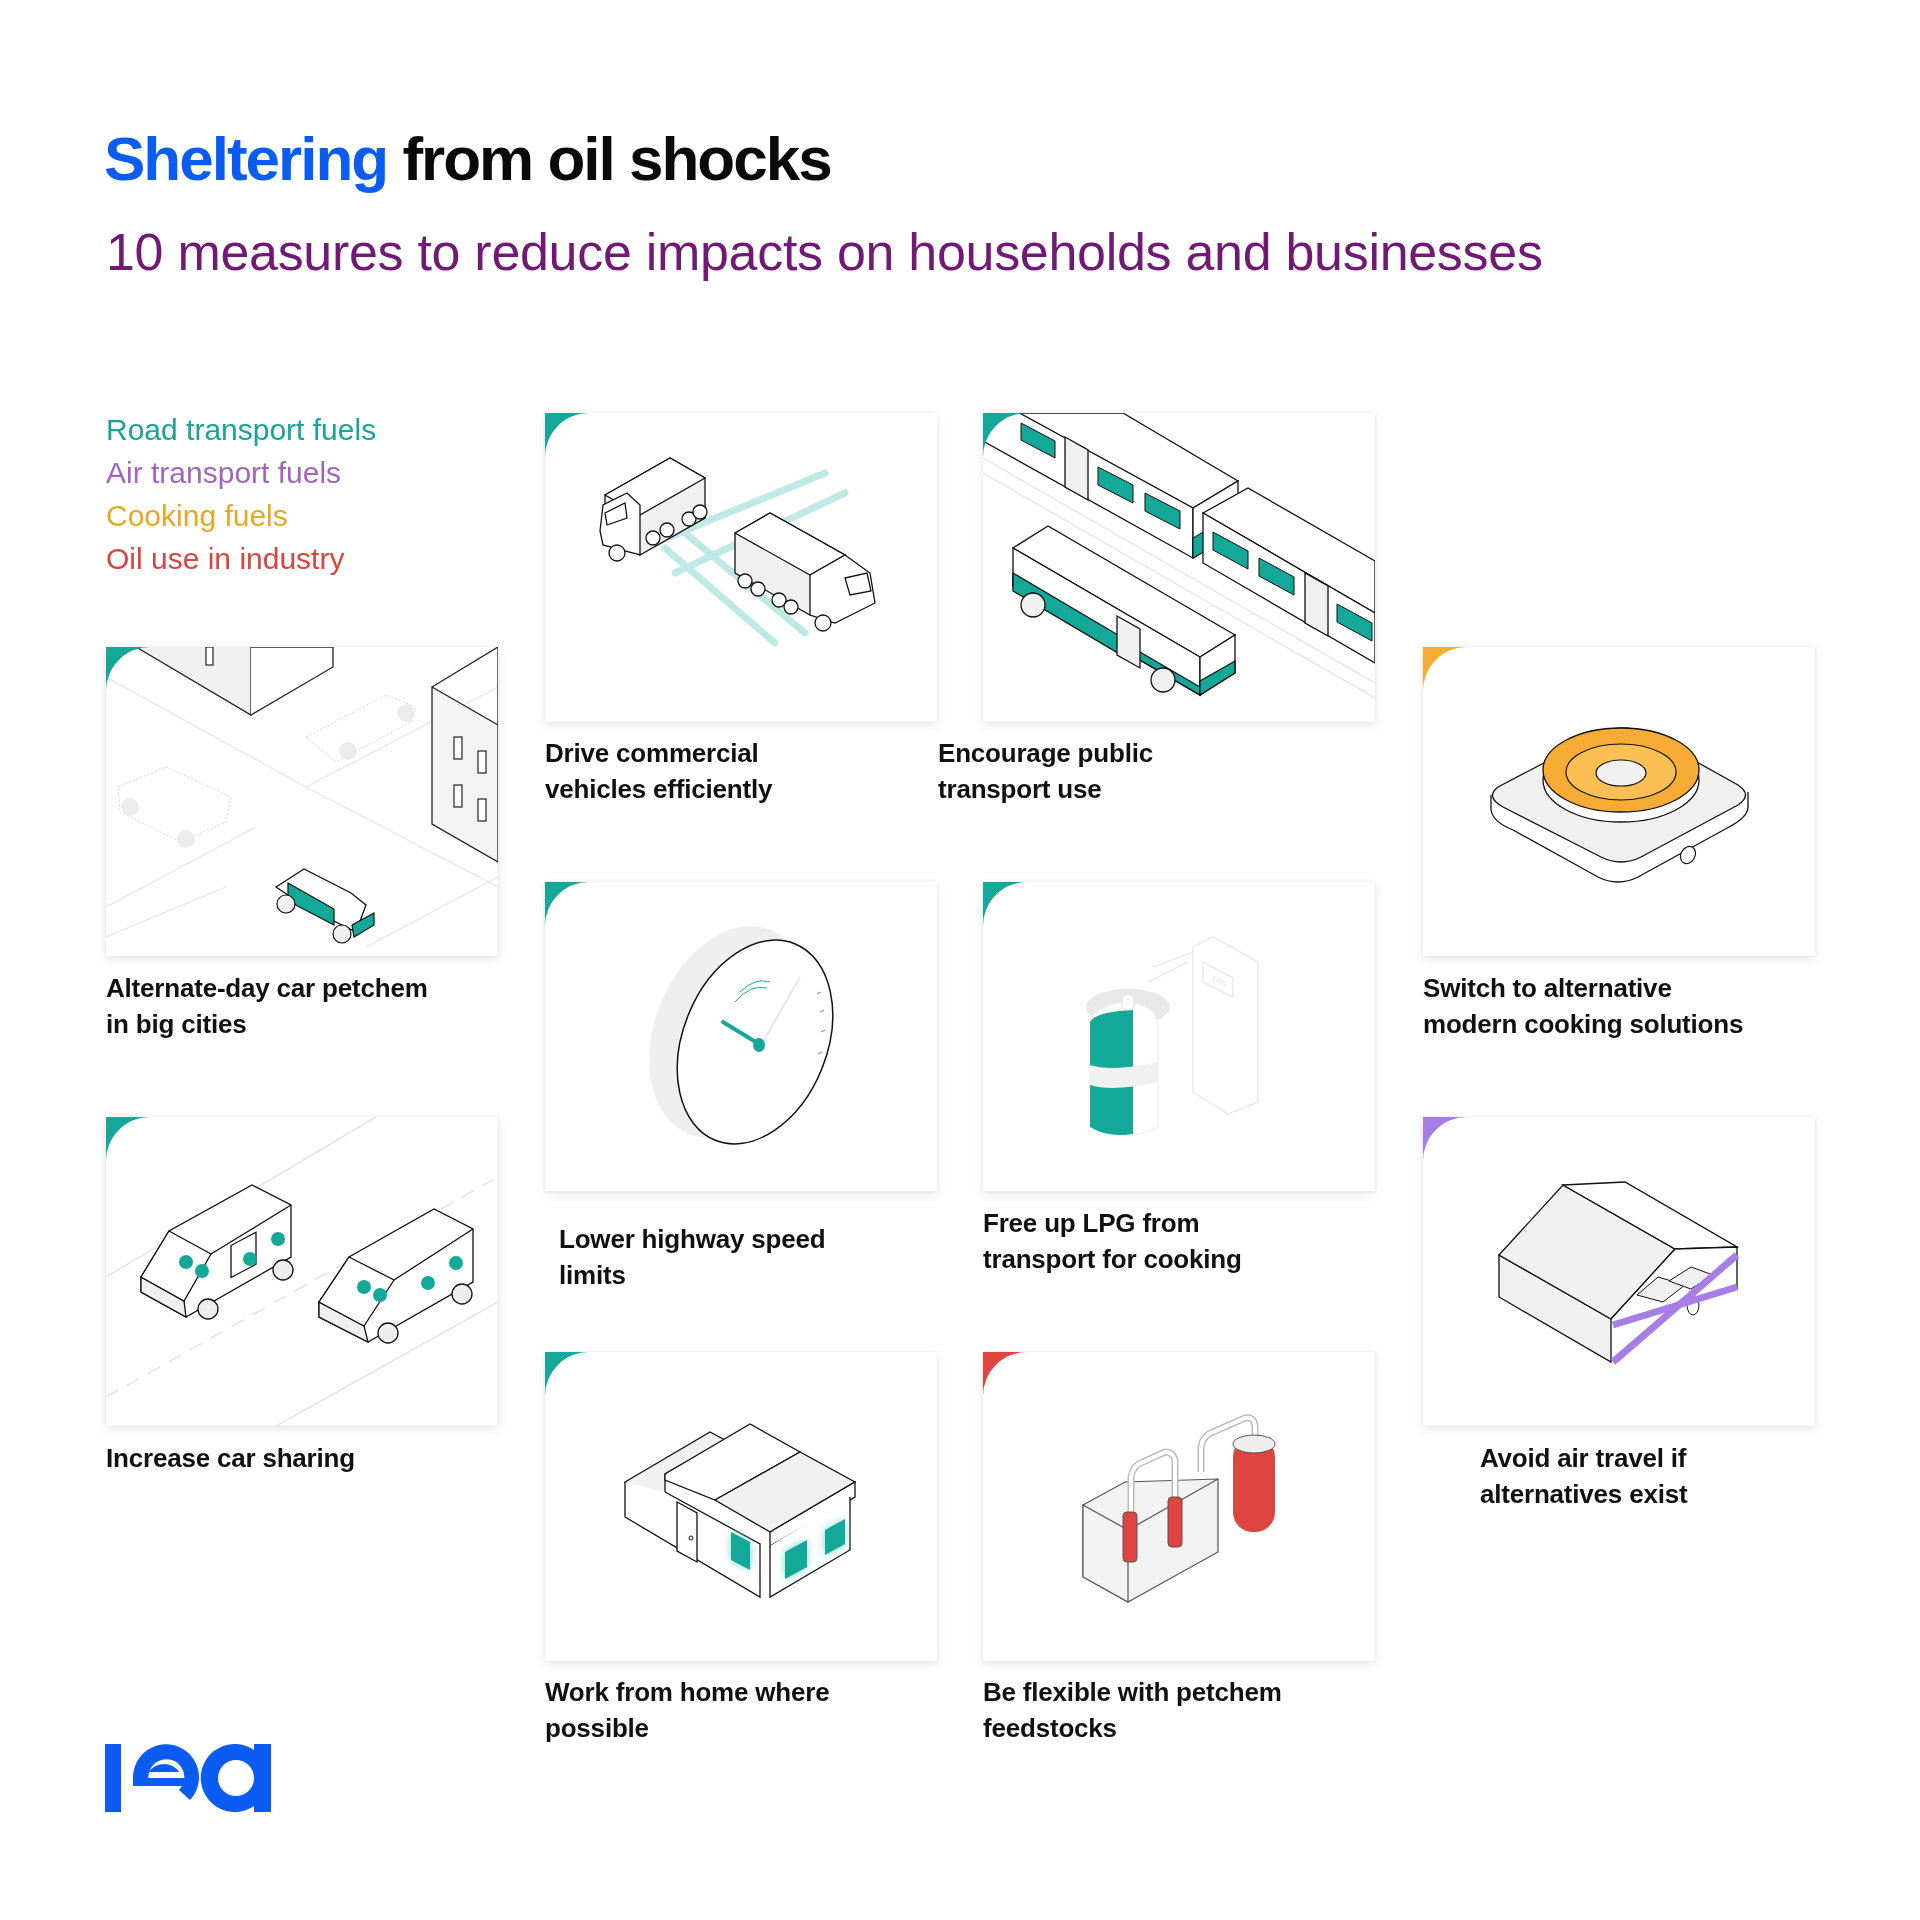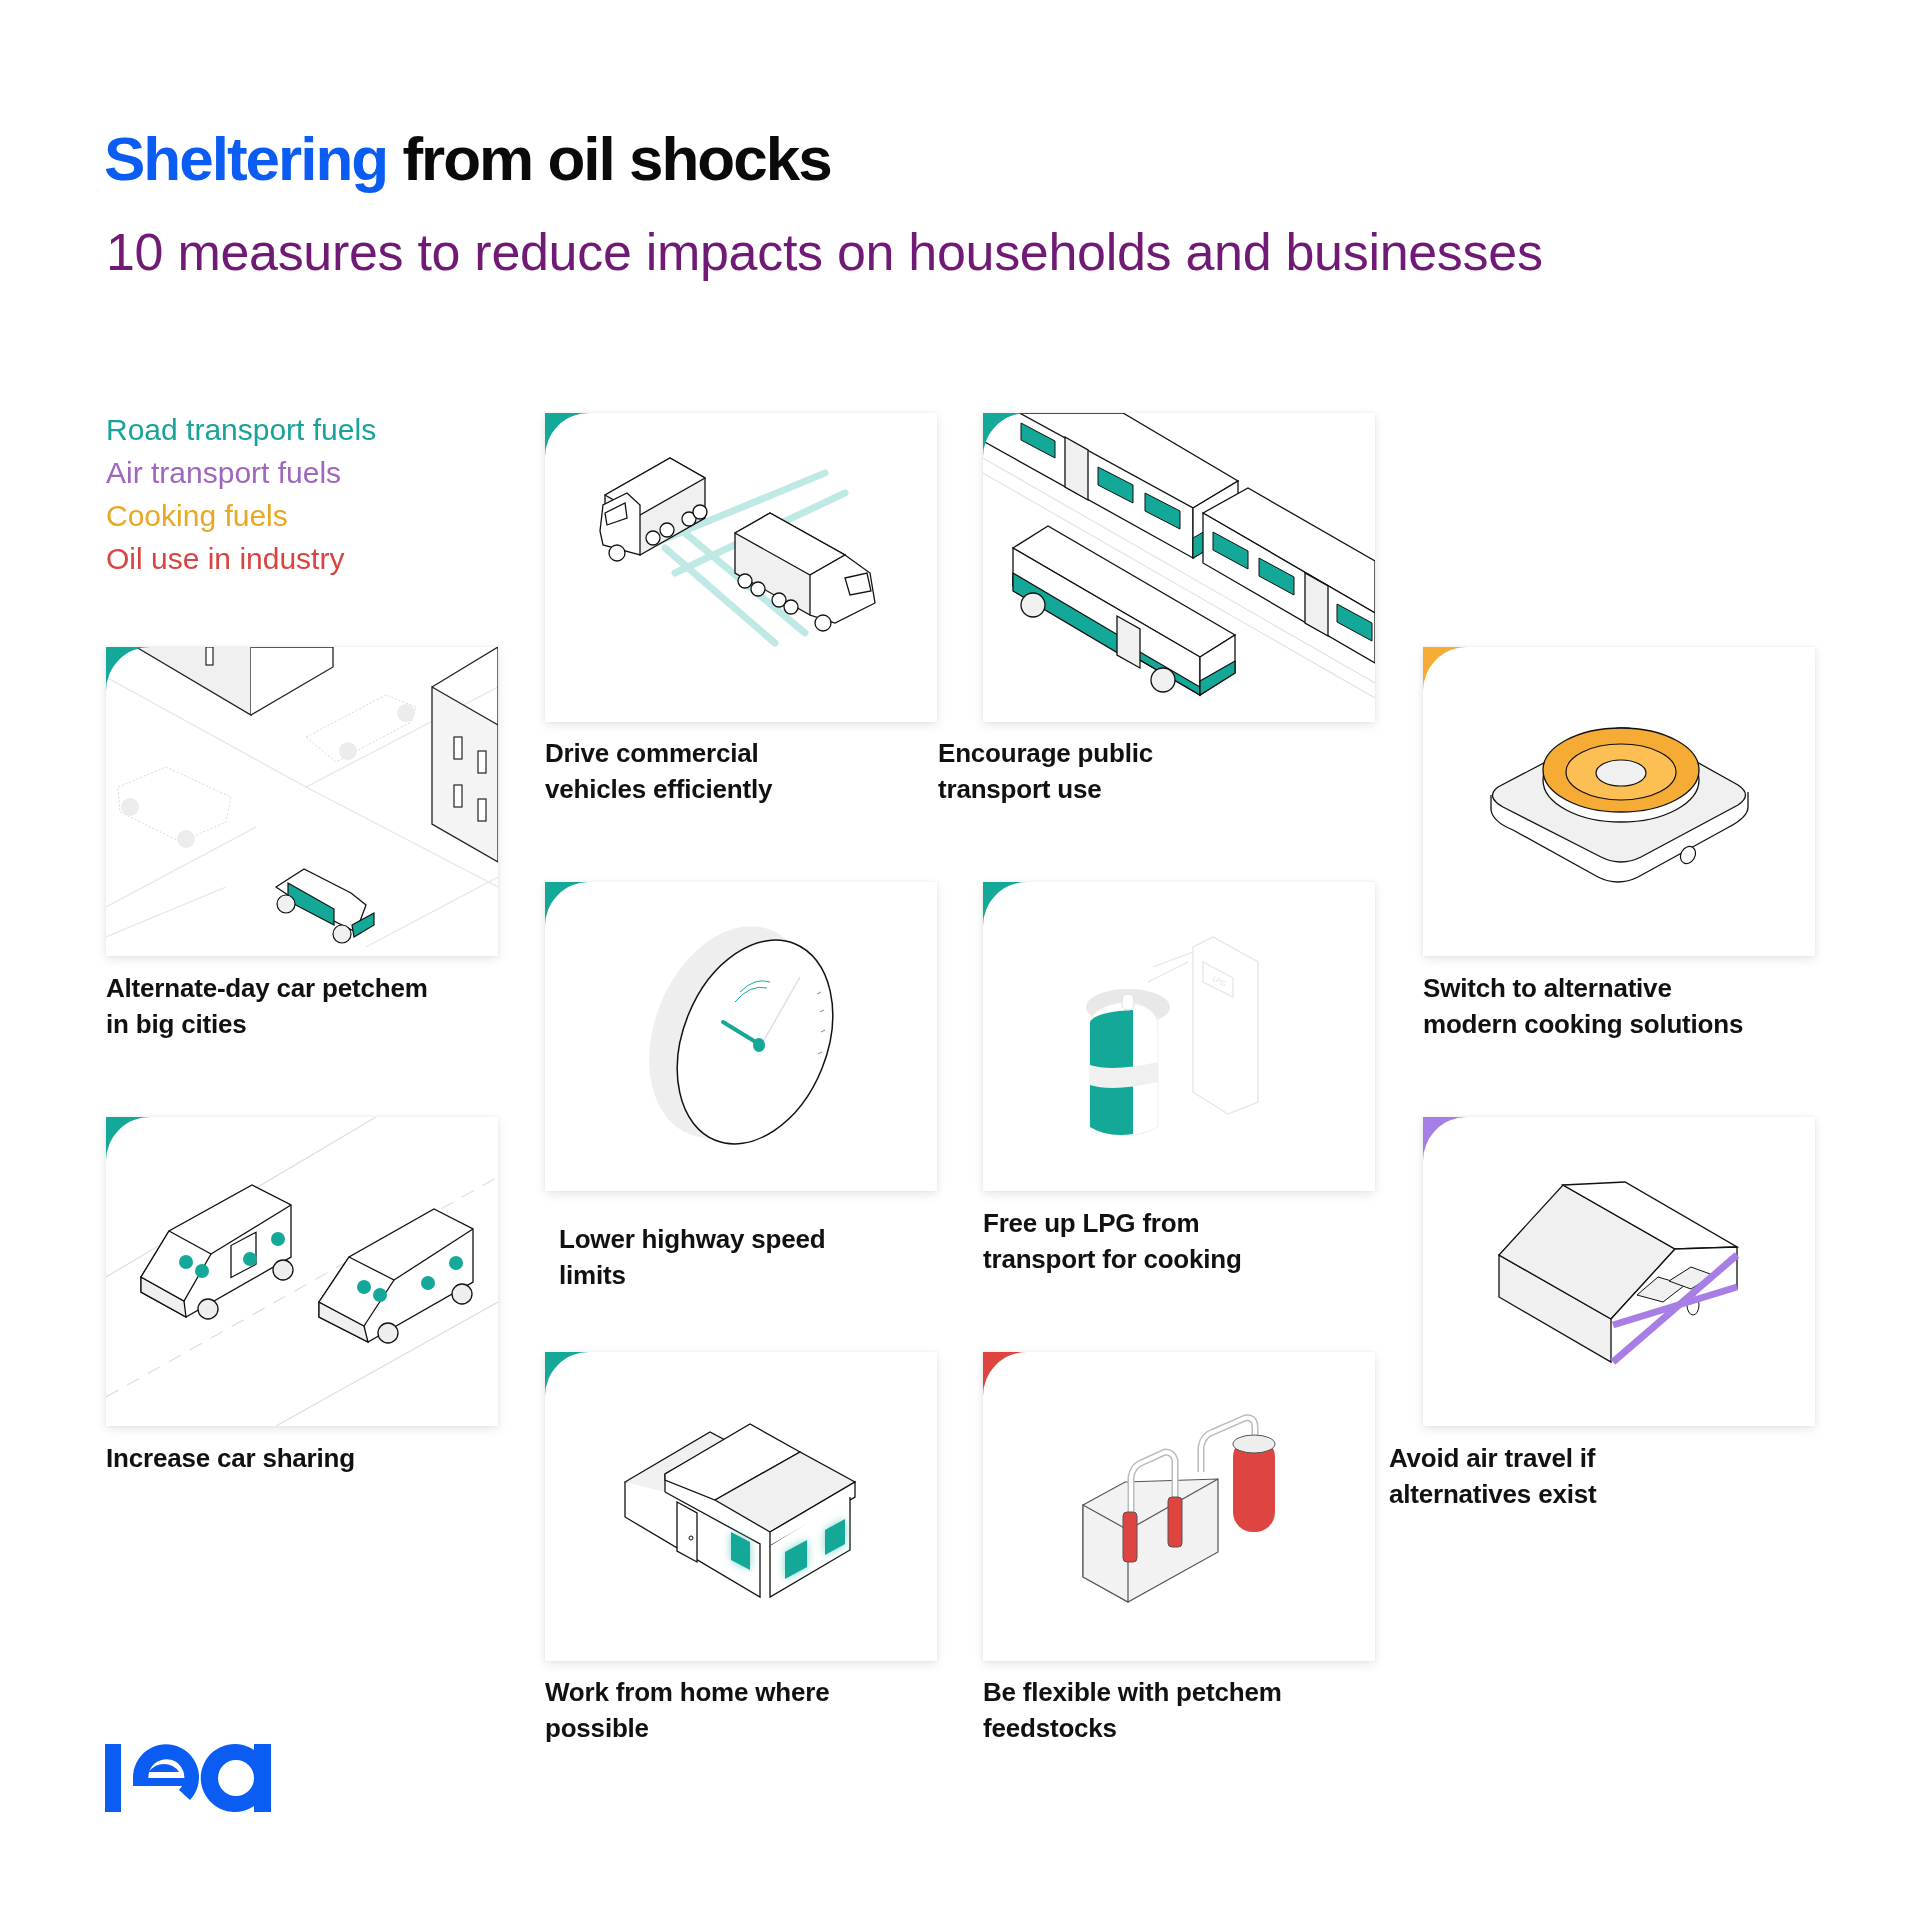--- a/index.html
+++ b/index.html
@@ -350,21 +350,21 @@
     <path d="M214 178 L235 160 L262 168 L240 185 Z" fill="#f0f0f0" stroke="#111" stroke-width="1"></path>
     <path d="M246 164 L268 150 L290 158 L268 172 Z" fill="#f0f0f0" stroke="#111" stroke-width="1"></path>
     <ellipse cx="270" cy="188" rx="6" ry="10" fill="#fff" stroke="#111" stroke-width="1"></ellipse>
     <path d="M190 245 L314 138" stroke="#a77ee6" stroke-width="7"></path>
     <path d="M190 208 L314 170" stroke="#a77ee6" stroke-width="7"></path>
   </svg>
   <svg class="corner" viewBox="0 0 44 44">
       <path d="M0 0 L44 0 A44 44 0 0 0 0 44 Z" fill="#a77ee6"></path>
     </svg>
 </div>
-<div class="label" style="left:1389px; top:1440px;">
+<div class="label" style="left:1480px; top:1440px;">
   <div>Avoid air travel if</div>
   <div>alternatives exist</div>
 </div>
 
 <svg class="logo" viewBox="0 0 168 74">
   <rect x="0" y="2" width="16" height="68" fill="#0a5cf2"></rect>
   <path d="M28 36 A33 33 0 1 1 85 58 L74 48 A18 18 0 1 0 44 40 L28 40 Z M44 30 L74 30 A18 18 0 0 0 44 30 Z" fill="#0a5cf2" fill-rule="evenodd"></path>
   <path d="M28 36 L90 36 L90 44 L28 44 Z" fill="#0a5cf2"></path>
   <path d="M131 2 A34 34 0 1 0 149 64 L149 70 L166 70 L166 2 L149 2 L149 8 A34 34 0 0 0 131 2 Z M131 18 A18 18 0 1 1 131 54 A18 18 0 1 1 131 18 Z" fill="#0a5cf2" fill-rule="evenodd"></path>
 </svg>

